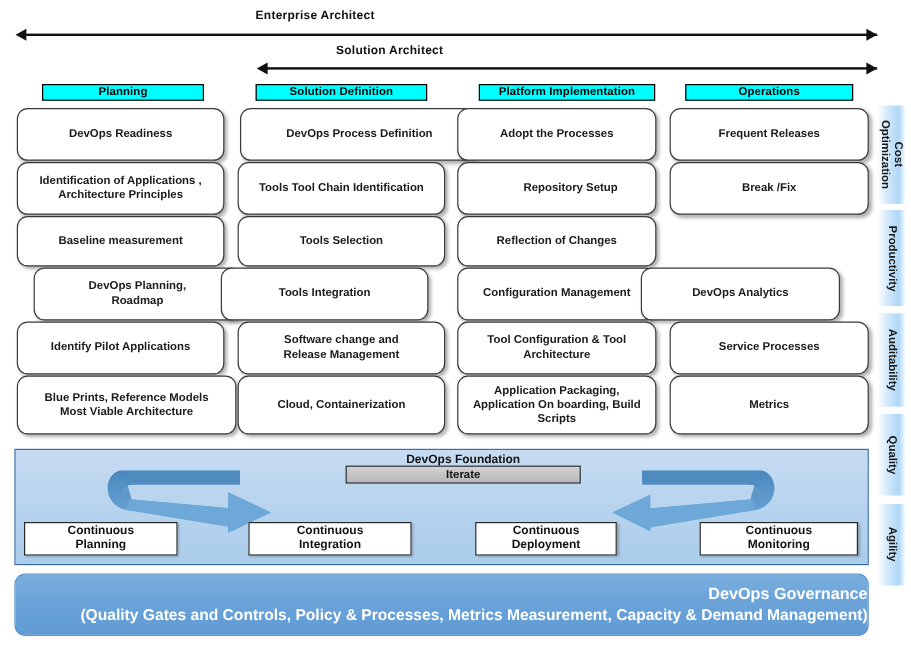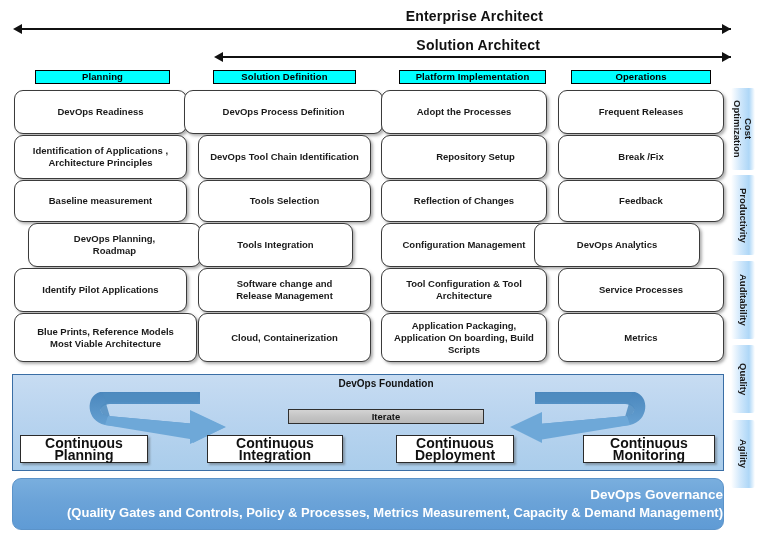--- a/index.html
+++ b/index.html
@@ -18,22 +18,22 @@
   .stage {
     position: absolute;
     left: 0; top: 0;
     width: 759px;
     height: 539px;
   }
 
   
   .arrow-label {
     position: absolute;
-    text-align: right;
-    font-size: 14px;
+    text-align: left;
+    font-size: 10px;
     font-weight: bold;
     color: #111;
     white-space: nowrap;
     letter-spacing: 0.2px;
   }
   .arrow-line {
     position: absolute;
     height: 2px;
     background: #111;
   }
@@ -125,21 +125,21 @@
     font-weight: bold;
     color: #111;
     text-align: center;
     line-height: 13px;
   }
   .cont-box {
     position: absolute;
     box-sizing: border-box;
     background: #ffffff;
     border: 1.4px solid #2a2a2a;
-    font-size: 14px;
+    font-size: 10px;
     font-weight: bold;
     color: #111;
     display: flex;
     align-items: center;
     justify-content: center;
     text-align: center;
     line-height: 12px;
     box-shadow: 1.5px 1.5px 2px rgba(70,70,70,0.4);
   }
 
@@ -182,37 +182,36 @@
   <div class="col-header" style="left:399px; top:70px; width:147px;">Platform Implementation</div>
   <div class="col-header" style="left:571px; top:70px; width:140px;">Operations</div>
 
   <div class="box" style="left:14px; top:90px; width:173px; height:44px;">DevOps Readiness</div>
   <div class="box" style="left:14px; top:135px; width:173px; height:44px;">Identification of Applications ,<br>Architecture  Principles</div>
   <div class="box" style="left:14px; top:180px; width:173px; height:42px;">Baseline measurement</div>
   <div class="box" style="left:28px; top:223px; width:173px; height:44px;">DevOps Planning,<br>Roadmap</div>
   <div class="box" style="left:14px; top:268px; width:173px; height:44px;">Identify Pilot Applications</div>
   <div class="box" style="left:14px; top:313px; width:183px; height:49px;">Blue Prints, Reference Models<br>Most Viable Architecture</div>
 
-  <div class="box" style="left:184px; top:90px; width:199px; height:44px;">DevOps Process Definition</div>
-  <div class="box" style="left:198px; top:135px; width:173px; height:44px;">DevOps Tool Chain Identification</div>
+  <div class="box" style="left:200px; top:90px; width:199px; height:44px;">DevOps Process Definition</div>
+  <div class="box" style="left:198px; top:135px; width:173px; height:44px;">Tools Tool Chain Identification</div>
   <div class="box" style="left:198px; top:180px; width:173px; height:42px;">Tools Selection</div>
-  <div class="box" style="left:198px; top:223px; width:155px; height:44px;">Tools Integration</div>
+  <div class="box" style="left:184px; top:223px; width:173px; height:44px;">Tools Integration</div>
   <div class="box" style="left:198px; top:268px; width:173px; height:44px;">Software change and<br>Release Management</div>
   <div class="box" style="left:198px; top:313px; width:173px; height:49px;">Cloud, Containerization</div>
 
   <div class="box" style="left:381px; top:90px; width:166px; height:44px;">Adopt the Processes</div>
   <div class="box" style="left:381px; top:135px; width:166px; height:44px;padding-left:28px;">Repository Setup</div>
   <div class="box" style="left:381px; top:180px; width:166px; height:42px;">Reflection of Changes</div>
   <div class="box" style="left:381px; top:223px; width:166px; height:44px;">Configuration Management</div>
   <div class="box" style="left:381px; top:268px; width:166px; height:44px;">Tool Configuration &amp; Tool<br>Architecture</div>
   <div class="box" style="left:381px; top:313px; width:166px; height:49px;">Application Packaging,<br>Application On boarding, Build<br>Scripts</div>
 
   <div class="box" style="left:558px; top:90px; width:166px; height:44px;">Frequent Releases</div>
   <div class="box" style="left:558px; top:135px; width:166px; height:44px;">Break /Fix</div>
-  <div class="box" style="left:558px; top:180px; width:166px; height:42px;">Feedback</div>
   <div class="box" style="left:534px; top:223px; width:166px; height:44px;">DevOps Analytics</div>
   <div class="box" style="left:558px; top:268px; width:166px; height:44px;">Service  Processes</div>
   <div class="box" style="left:558px; top:313px; width:166px; height:49px;">Metrics</div>
 
   <div class="benefit" style="left:731px; top:88px; height:82px;">
     <span>Cost<br>Optimization</span>
   </div>
   <div class="benefit" style="left:731px; top:175px; height:80px;">
     <span>Productivity</span>
   </div>
@@ -259,21 +258,21 @@
                C 649,421 650,396 635,392 Z" fill="url(#lgTop)"></path>
       <path d="M 632,393 L 537,393 L 537,402 L 622,402
                C 636,402 640,413 625,417 Z" fill="#4f8cc0" opacity="0.85"></path>
       <path d="M 627,416 L 539,424 L 539,440 L 630,425 Z" fill="#6ea8d8"></path>
       <polygon points="542,412 510,427 542,443" fill="#6ea8d8"></polygon>
     </g>
   </svg>
 
   <div class="foundation-title" style="left:246px; top:378px; width:280px;">DevOps Foundation</div>
 
-  <div class="iterate" style="left:288px; top:409px; width:196px; height:15px;">Iterate</div>
+  <div class="iterate" style="left:288px; top:388px; width:196px; height:15px;">Iterate</div>
 
   <div class="cont-box" style="left:20px; top:435px; width:128px; height:28px;">Continuous<br>Planning</div>
   <div class="cont-box" style="left:207px; top:435px; width:136px; height:28px;">Continuous<br>Integration</div>
   <div class="cont-box" style="left:396px; top:435px; width:118px; height:28px;">Continuous<br>Deployment</div>
   <div class="cont-box" style="left:583px; top:435px; width:132px; height:28px;">Continuous<br>Monitoring</div>
 
   <div class="governance" style="left:12px; top:478px; width:712px; height:52px;">
     <div class="gov-l1">DevOps Governance</div>
     <div class="gov-l2">(Quality Gates and Controls, Policy &amp; Processes, Metrics Measurement, Capacity &amp; Demand Management)</div>
   </div>

